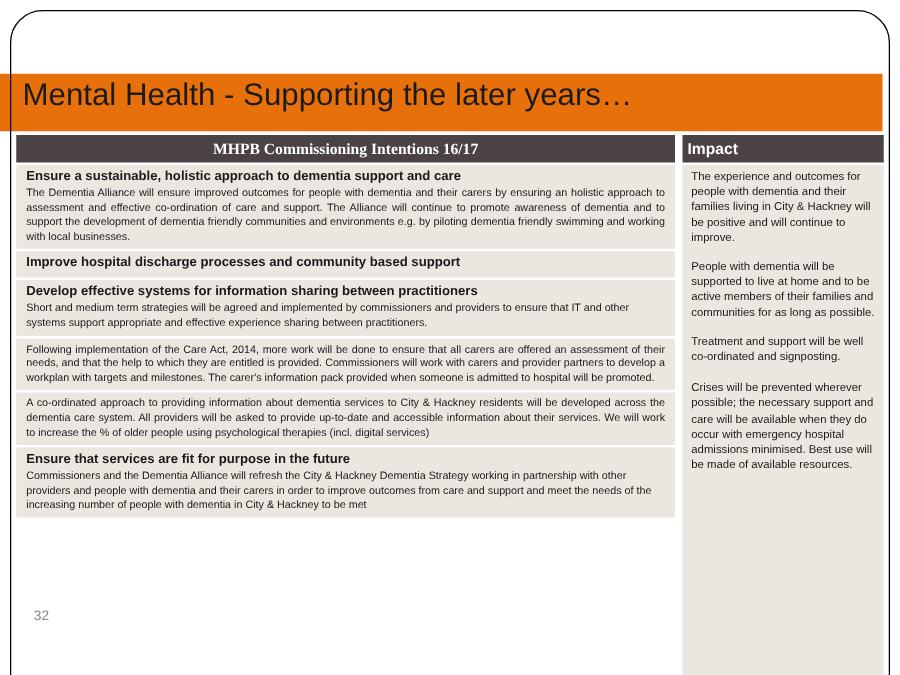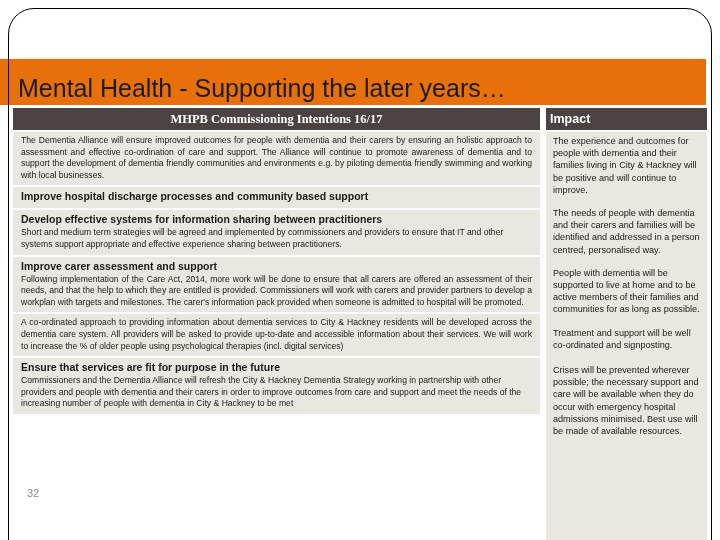--- a/index.html
+++ b/index.html
@@ -44,21 +44,21 @@
     left: 0;
     top: 59px;
     width: 706px;
     height: 46px;
     background: #E8700A;
     z-index: 2;
   }
   #title-text {
     position: absolute;
     left: 18px;
-    top: 12px;
+    top: 0;
     font-size: 25px;
     line-height: 34px;
     color: #1b1b1b;
     font-weight: normal;
     white-space: nowrap;
     letter-spacing: 0px;
   }
 
   
   #table {
@@ -173,53 +173,52 @@
       <div class="th th-left">MHPB Commissioning Intentions 16/17</div>
       <div class="th-gap"></div>
       <div class="th th-right">Impact</div>
     </div>
 
     <div class="tbody">
 
       <div class="col-left">
 
         <div class="cell">
+          <div class="cell-title">Ensure a sustainable, holistic approach to dementia support and care</div>
           <div class="cell-body">The Dementia Alliance will ensure improved outcomes for people with dementia and their carers by ensuring an holistic approach to assessment and effective co-ordination of care and support. The Alliance will continue to promote awareness of dementia and to support the development of dementia friendly communities and environments e.g. by piloting dementia friendly swimming and working with local businesses.</div>
         </div>
 
         <div class="cell">
           <div class="cell-title">Improve hospital discharge processes and community based support</div>
         </div>
 
         <div class="cell">
           <div class="cell-title">Develop effective systems for information sharing between practitioners</div>
           <div class="cell-body nojust">Short and medium term strategies will be agreed and implemented by commissioners and providers to ensure that IT and other systems support appropriate and effective experience sharing between practitioners.</div>
         </div>
 
         <div class="cell">
-          <div class="cell-title">Improve carer assessment and support</div>
           <div class="cell-body">Following implementation of the Care Act, 2014, more work will be done to ensure that all carers are offered an assessment of their needs, and that the help to which they are entitled is provided.  Commissioners will work with carers and provider partners to develop a workplan with targets and milestones. The carer's information pack provided when someone is admitted to hospital will be promoted.</div>
         </div>
 
         <div class="cell">
           <div class="cell-body">A co-ordinated approach to providing information about dementia services to City &amp; Hackney residents will be developed across the dementia care system. All providers will be asked to provide up-to-date and accessible information about their services. We will work to increase the % of older people using psychological therapies (incl. digital services)</div>
         </div>
 
         <div class="cell">
           <div class="cell-title">Ensure that services are fit for purpose in the future</div>
           <div class="cell-body nojust">Commissioners and the Dementia Alliance will refresh the City &amp; Hackney Dementia Strategy working in partnership with other providers and people with dementia and their carers in order to improve outcomes from care and support and meet the needs of the increasing number of people with dementia in City &amp; Hackney to be met</div>
         </div>
 
       </div>
 
       <div class="col-gap"></div>
 
       <div class="col-right">
         <p class="impact-p">The experience and outcomes for people with dementia and their families living in City &amp; Hackney will be positive and will continue to improve.</p>
-        <p class="impact-p">The needs of people with dementia and their carers and families will be identified and addressed in a person centred, personalised way.</p>
         <p class="impact-p">People with dementia will be supported to live at home and to be active members of their families and communities for as long as possible.</p>
         <p class="impact-p">Treatment and support will be well co-ordinated and signposting.</p>
         <p class="impact-p">Crises will be prevented wherever possible; the necessary support and care will be available when they do occur with emergency hospital admissions minimised. Best use will be made of available resources.</p>
       </div>
 
     </div>
   </div>
 
   <div id="page-number">32</div>
 

